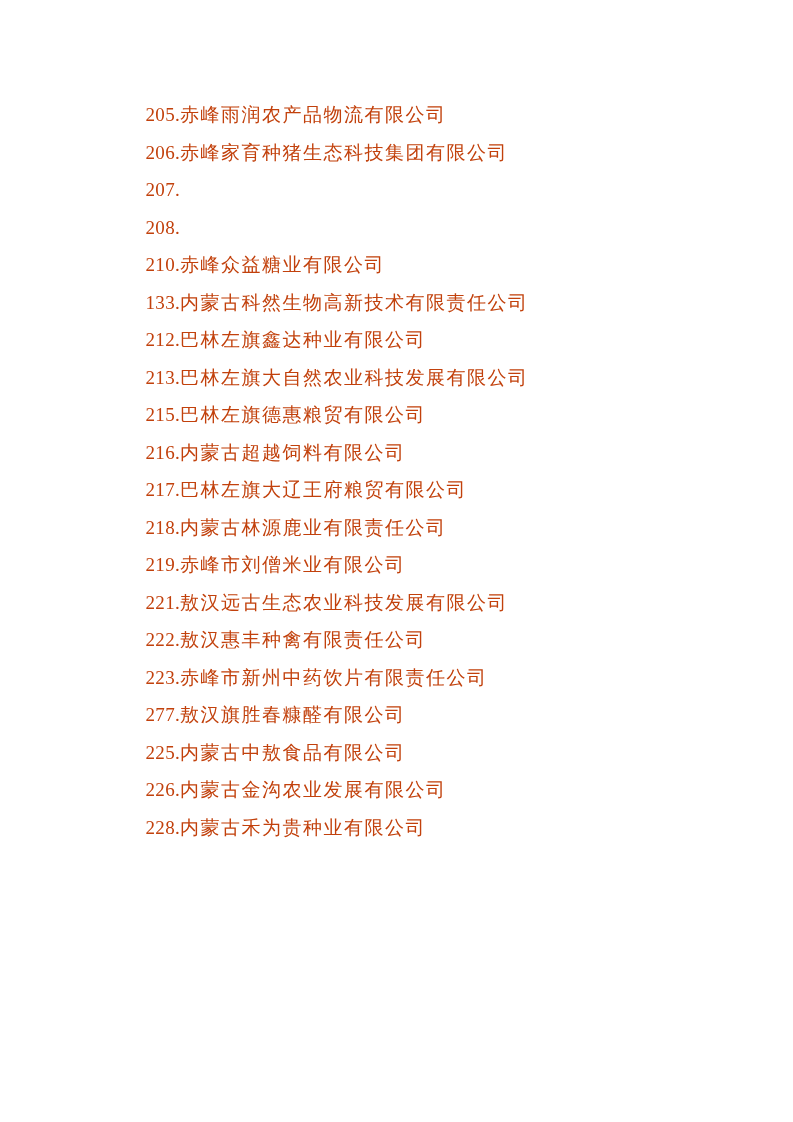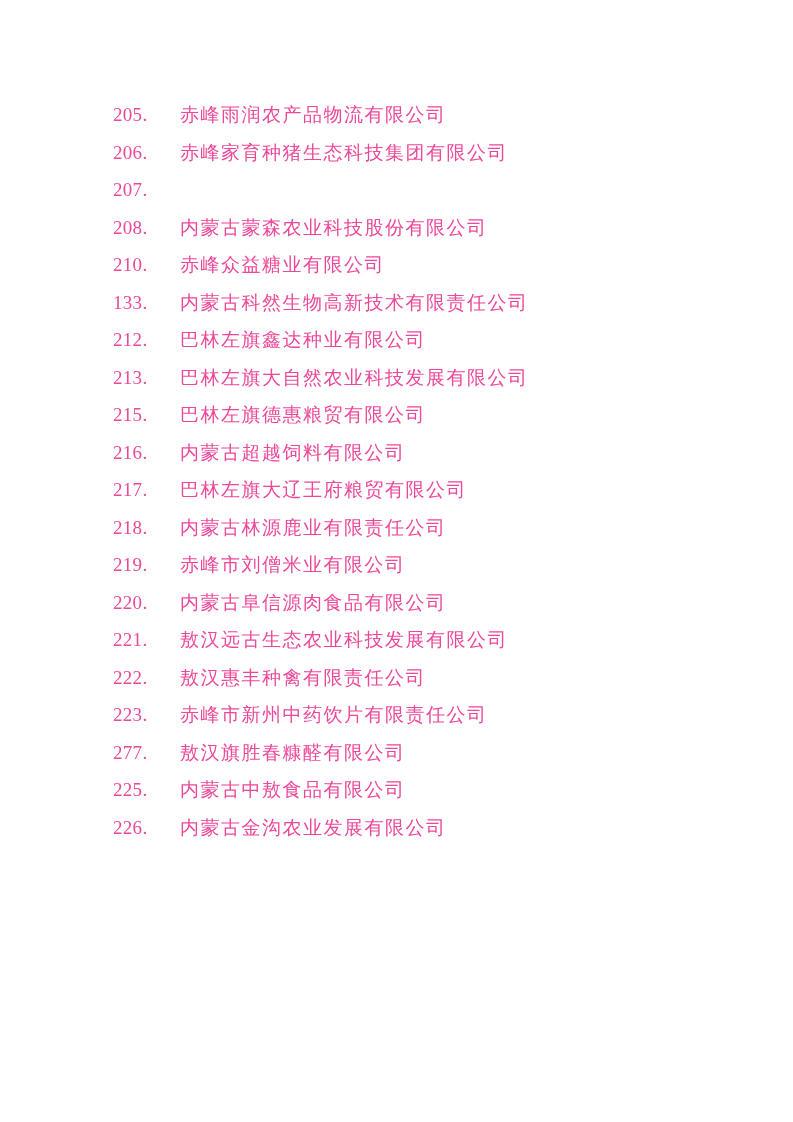--- a/index.html
+++ b/index.html
@@ -7,21 +7,22 @@
     padding: 0;
     background: #ffffff;
   }
   .page {
     position: relative;
     width: 677px;
     height: 1122px;
     background: #ffffff;
     overflow: hidden;
     font-family: "Liberation Serif", "DejaVu Serif", serif;
-    color: #ec4899;
+    color: #c2410c;
+    text-align: right;
   }
   .company-list {
     position: absolute;
     left: 113px;
     top: 96px;
     width: 620px;
   }
   .row {
     display: flex;
     align-items: baseline;
@@ -51,21 +52,20 @@
       </div>
     <div class="row">
         <span class="num">206.</span>
         <span class="name">赤峰家育种猪生态科技集团有限公司</span>
       </div>
     <div class="row">
         <span class="num">207.</span>
       </div>
     <div class="row">
         <span class="num">208.</span>
-        <span class="name">内蒙古蒙森农业科技股份有限公司</span>
       </div>
     <div class="row">
         <span class="num">210.</span>
         <span class="name">赤峰众益糖业有限公司</span>
       </div>
     <div class="row">
         <span class="num">133.</span>
         <span class="name">内蒙古科然生物高新技术有限责任公司</span>
       </div>
     <div class="row">
@@ -90,24 +90,20 @@
       </div>
     <div class="row">
         <span class="num">218.</span>
         <span class="name">内蒙古林源鹿业有限责任公司</span>
       </div>
     <div class="row">
         <span class="num">219.</span>
         <span class="name">赤峰市刘僧米业有限公司</span>
       </div>
     <div class="row">
-        <span class="num">220.</span>
-        <span class="name">内蒙古阜信源肉食品有限公司</span>
-      </div>
-    <div class="row">
         <span class="num">221.</span>
         <span class="name">敖汉远古生态农业科技发展有限公司</span>
       </div>
     <div class="row">
         <span class="num">222.</span>
         <span class="name">敖汉惠丰种禽有限责任公司</span>
       </div>
     <div class="row">
         <span class="num">223.</span>
         <span class="name">赤峰市新州中药饮片有限责任公司</span>
@@ -117,14 +113,18 @@
         <span class="name">敖汉旗胜春糠醛有限公司</span>
       </div>
     <div class="row">
         <span class="num">225.</span>
         <span class="name">内蒙古中敖食品有限公司</span>
       </div>
     <div class="row">
         <span class="num">226.</span>
         <span class="name">内蒙古金沟农业发展有限公司</span>
       </div>
+    <div class="row">
+        <span class="num">228.</span>
+        <span class="name">内蒙古禾为贵种业有限公司</span>
+      </div>
   </div>
 </div>
 
 </body></html>

